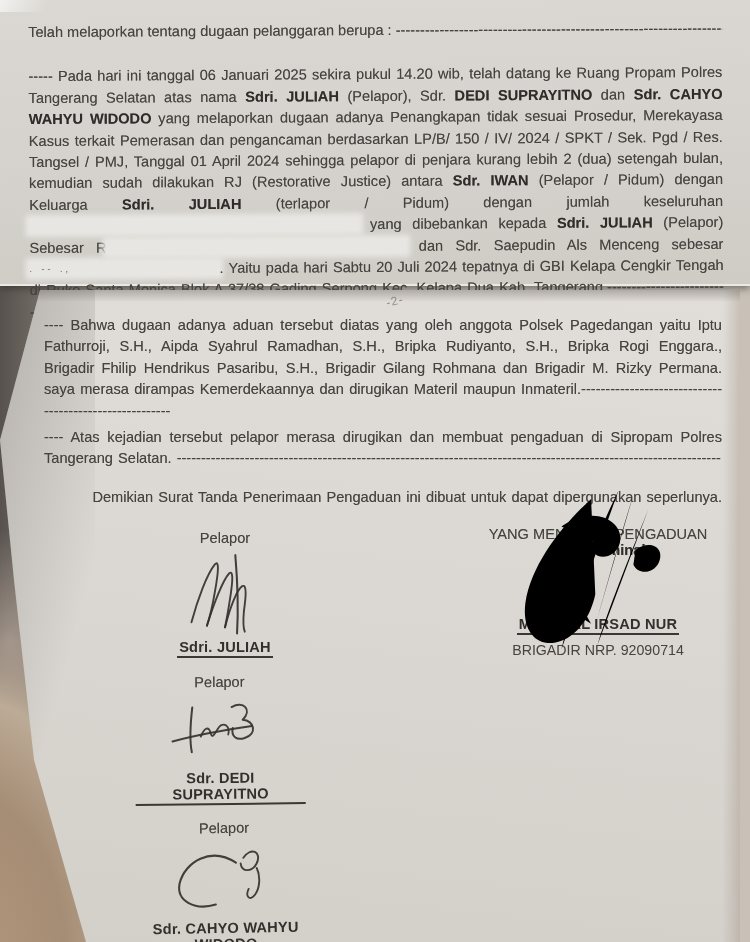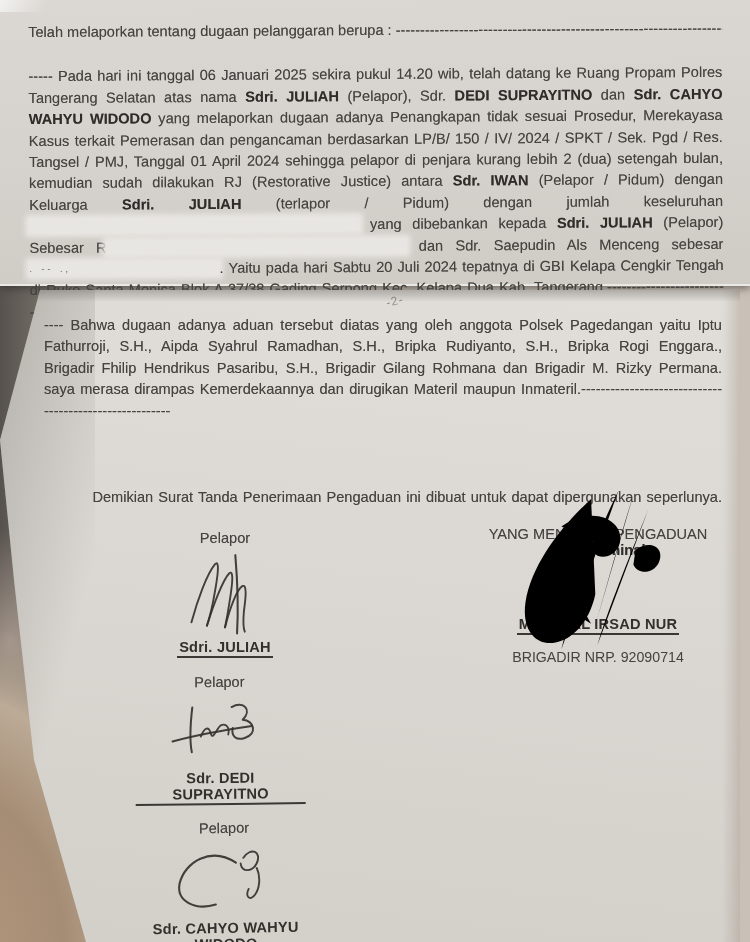--- a/index.html
+++ b/index.html
@@ -76,21 +76,21 @@
   .p2c{position:absolute;left:44px;top:197px;width:678px;text-align:right;}
 
   
   .sig{position:absolute;text-align:center;}
   .sigtitle{font-size:14.6px;color:#45433f;text-shadow:0 0 .5px rgba(70,68,64,.5);}
   .sigtitle.bold{font-weight:bold;color:#2f2d2a;}
   .signame{
     font-size:14.6px;font-weight:bold;color:#31302c;display:inline-block;
     border-bottom:2px solid #3a3834;padding:0 2px 1px;letter-spacing:.2px;
   }
-  .sigrank{font-size:14.2px;color:#45433f;margin-top:14px;}
+  .sigrank{font-size:14.2px;color:#45433f;margin-top:7px;}
   .sigsvg{display:block;margin:4px auto 2px;}
   .sigsvg path{fill:none;stroke:#34322f;stroke-linecap:round;stroke-linejoin:round;opacity:.92;}
 
   .sig-juliah{left:150px;top:240px;width:150px;}
   .sig-officer{left:462px;top:236px;width:272px;}
   .sig-officer .signame{margin-top:58px;}
   .officer-svg{position:absolute;left:38px;top:-38px;pointer-events:none;}
   .sig-dedi{left:135px;top:384px;width:170px;transform:rotate(-.6deg);}
   .sig-dedi .sigsvg{margin:8px auto 8px;}
   .sig-cahyo{left:120px;top:530px;width:210px;transform:rotate(-1deg);}
@@ -106,20 +106,21 @@
       <p class="introline"><span>Telah melaporkan tentang dugaan pelanggaran berupa : </span><span>--------------------------------------------------------------------------------------------------------------------</span></p>
       <p class="para"><span>-----  Pada hari ini tanggal 06 Januari 2025 sekira pukul 14.20 wib, telah datang ke Ruang Propam Polres Tangerang Selatan atas nama </span><span class="b">Sdri. JULIAH</span><span> (Pelapor), Sdr. </span><span class="b">DEDI SUPRAYITNO</span><span> dan </span><span class="b">Sdr. CAHYO WAHYU WIDODO</span><span> yang melaporkan dugaan adanya Penangkapan tidak sesuai Prosedur, Merekayasa Kasus terkait Pemerasan dan pengancaman berdasarkan LP/B/ 150 / IV/ 2024 / SPKT / Sek. Pgd / Res. Tangsel / PMJ, Tanggal 01 April 2024 sehingga pelapor di penjara kurang lebih 2 (dua) setengah bulan, kemudian sudah dilakukan RJ (Restorative Justice) antara </span><span class="b">Sdr. IWAN</span><span> (Pelapor / Pidum) dengan Keluarga </span><span class="b">Sdri. JULIAH</span><span> (terlapor / Pidum) dengan jumlah keseluruhan </span><span class="redact" style="width: 330px;"></span><span> yang dibebankan kepada </span><span class="b">Sdri. JULIAH</span><span> (Pelapor) Sebesar R</span><span class="redact" style="width: 300px;"></span><span> dan Sdr. Saepudin Als Menceng sebesar </span><span class="redact" style="width: 190px;">. -- .,</span><span>. Yaitu pada hari Sabtu 20 Juli 2024 tepatnya di GBI Kelapa Cengkir Tengah di Ruko Santa Monica Blok A 37/38 Gading Serpong Kec. Kelapa Dua Kab. Tangerang.</span><span>--------------------------------------------------------------------------------------------------</span></p>
     </div>
   </div>
 
   <div class="page2">
     <div class="edgeshade"></div>
     <div class="pagenum">-2-</div>
 
     <p class="para p2a"><span>----  Bahwa dugaan adanya aduan tersebut diatas yang oleh anggota Polsek Pagedangan yaitu Iptu Fathurroji, S.H., Aipda Syahrul Ramadhan, S.H., Bripka Rudiyanto, S.H., Bripka Rogi Enggara., Brigadir Fhilip Hendrikus Pasaribu, S.H., Brigadir Gilang Rohmana dan Brigadir M. Rizky Permana. saya merasa dirampas Kemerdekaannya dan dirugikan Materil maupun Inmateril.</span><span>-------------------------------------------------------</span></p>
+    <p class="para p2b"><span>----  Atas kejadian tersebut pelapor merasa dirugikan dan membuat pengaduan di Sipropam Polres Tangerang Selatan. </span><span>----------------------------------------------------------------------------------------------------------------</span></p>
     <p class="para p2c">Demikian Surat Tanda Penerimaan Pengaduan ini dibuat untuk dapat dipergunakan seperlunya.</p>
 
     <div class="sig sig-juliah">
       <div class="sigtitle">Pelapor</div>
       <svg class="sigsvg" viewBox="0 0 90 100" width="90" height="86">
         <path stroke-width="2.2" d="M6,84 C13,58 24,28 33,17 C39,10 37,28 33,50 C30,68 26,82 24,88"></path>
         <path stroke-width="2.2" d="M24,88 C32,62 43,34 50,27 C56,22 53,44 50,62 C48,75 46,85 45,90"></path>
         <path stroke-width="2.2" d="M45,90 C51,66 59,46 65,42 C71,39 69,57 67,71 C66,82 66,90 68,95"></path>
         <path stroke-width="2.4" d="M57,6 C59,30 61,64 59,97"></path>
       </svg>

